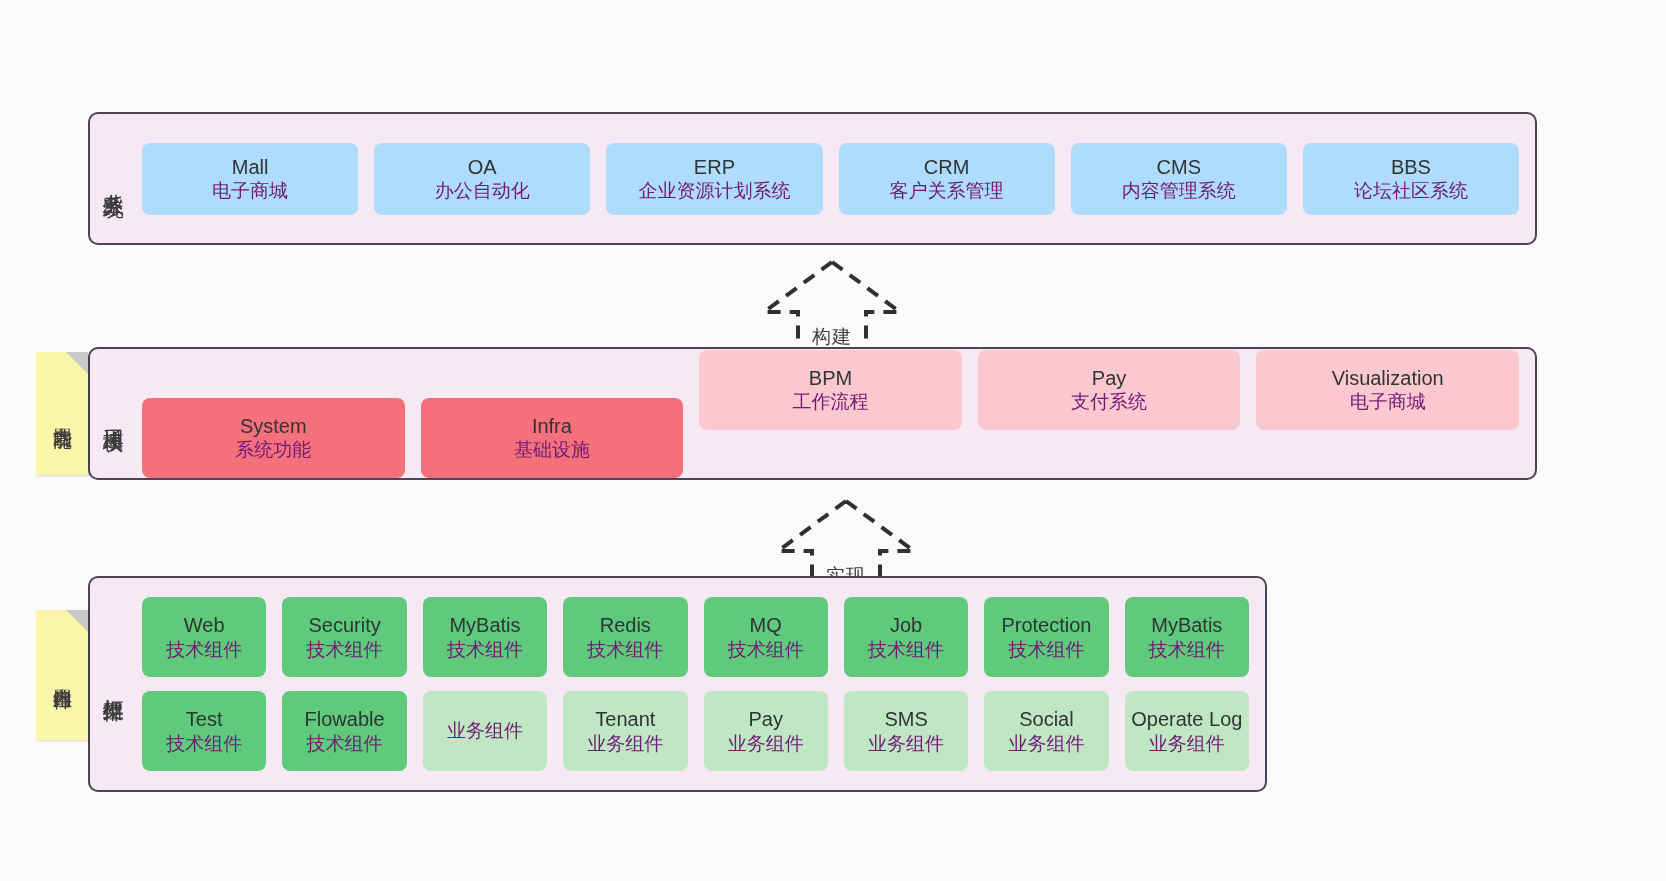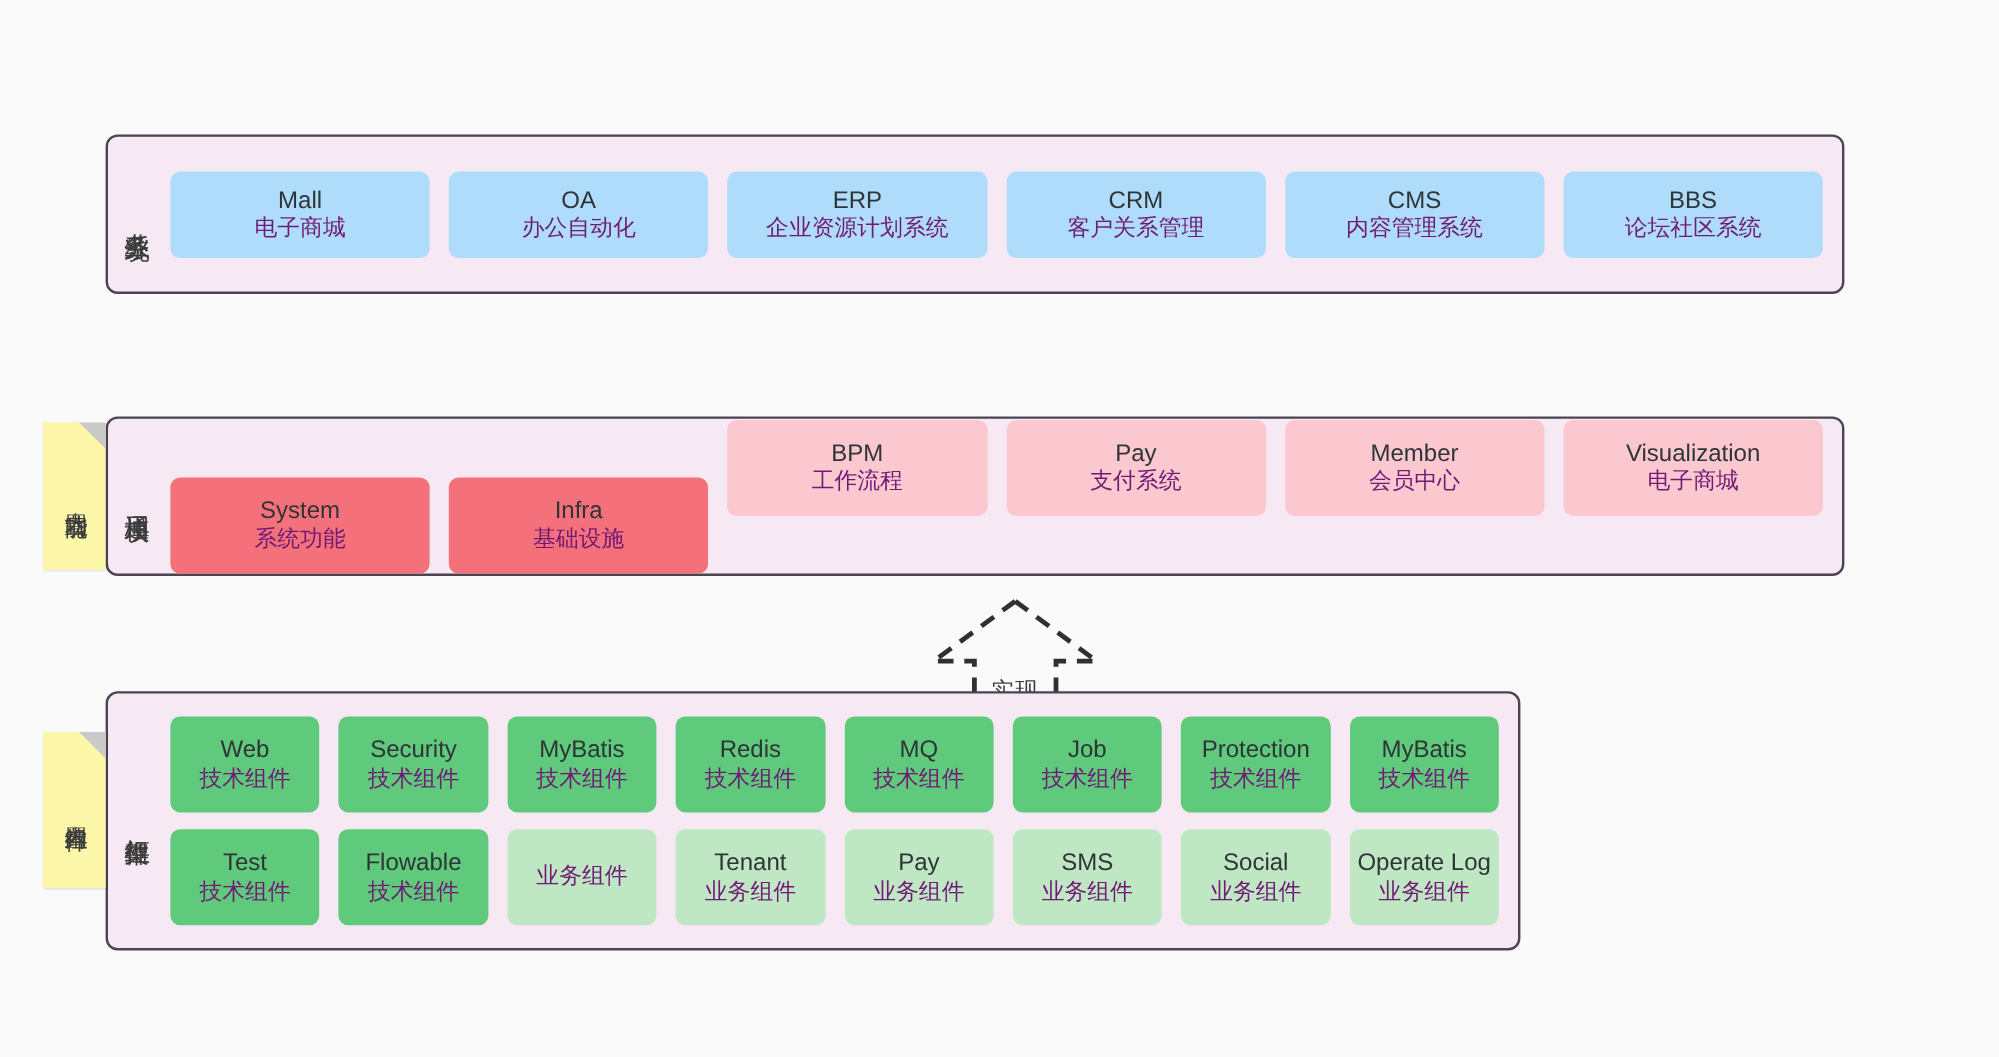--- a/index.html
+++ b/index.html
@@ -219,20 +219,26 @@
 
         <div class="card">
           <div class="t-en">BBS</div>
           <div class="t-cn">论坛社区系统</div>
         </div>
 
       </div>
     </div>
   </div>
 
+  <div class="arrow" id="arrow-build">
+    <svg width="150" height="100" viewBox="0 0 150 100" aria-hidden="true">
+      <path d="M75 6 L143 56 L109 56 L109 100 M75 6 L7 56 L41 56 L41 100" fill="none" stroke="#303030" stroke-width="4" stroke-dasharray="13 9" stroke-linecap="butt"></path>
+    </svg>
+    <div class="arrow-label">构建</div>
+  </div>
 
   <div class="layer" id="layer-modules">
     <div class="layer-title">通用模块</div>
     <div class="layer-body">
       <div class="card-row">
 
         <div class="card c-red">
           <div class="t-en">System</div>
           <div class="t-cn">系统功能</div>
         </div>
@@ -245,24 +251,20 @@
         <div class="card c-pink">
           <div class="t-en">BPM</div>
           <div class="t-cn">工作流程</div>
         </div>
 
         <div class="card c-pink">
           <div class="t-en">Pay</div>
           <div class="t-cn">支付系统</div>
         </div>
 
-        <div class="card c-pink">
-          <div class="t-en">Member</div>
-          <div class="t-cn">会员中心</div>
-        </div>
 
         <div class="card c-pink">
           <div class="t-en">Visualization</div>
           <div class="t-cn">电子商城</div>
         </div>
 
       </div>
     </div>
   </div>
 

